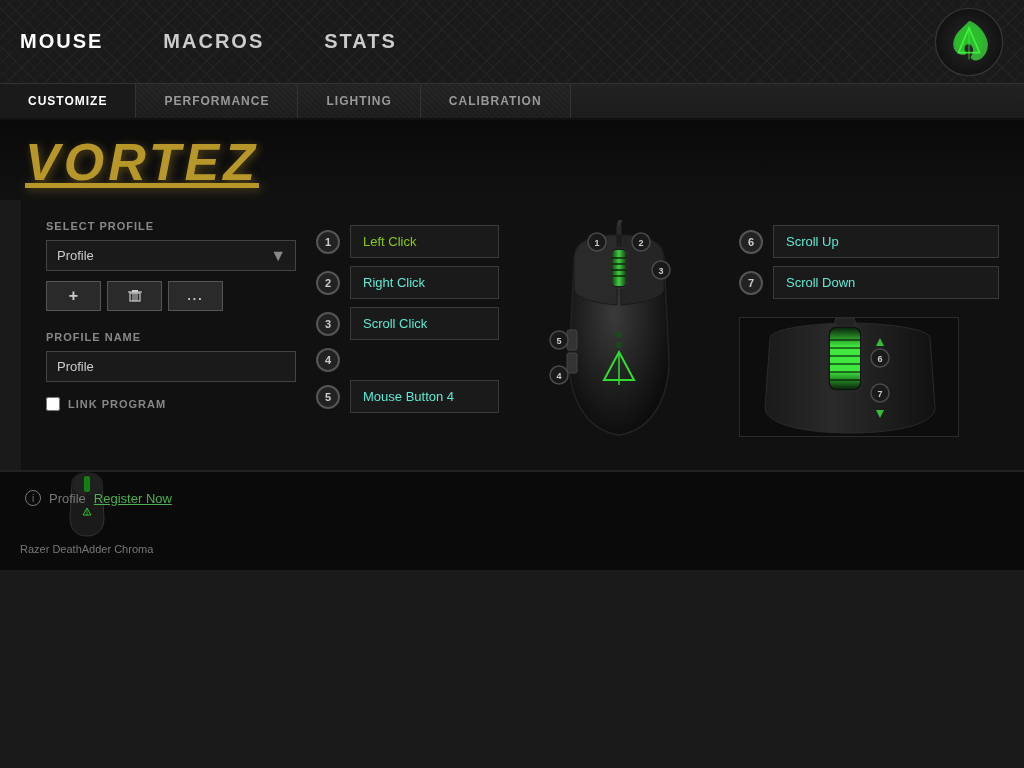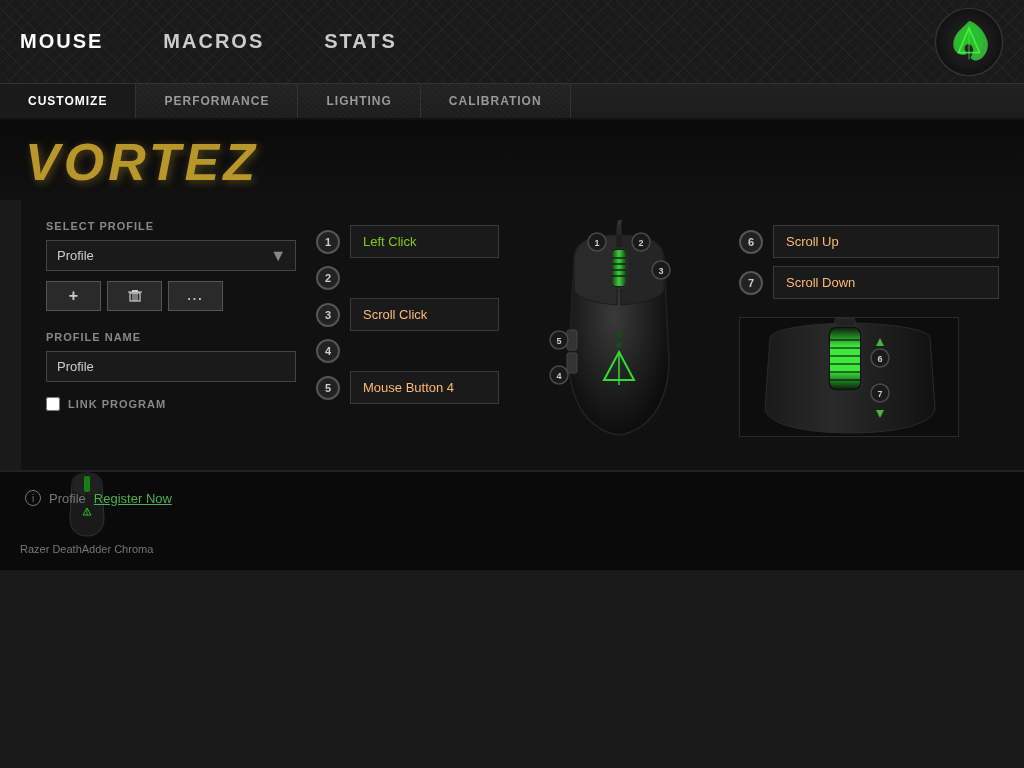--- a/index.html
+++ b/index.html
@@ -82,20 +82,21 @@
       background: linear-gradient(180deg, #0d0d0d 0%, #111 100%);
     }
     .brand-title h1 {
       font-size: 52px;
       font-weight: 900;
       color: #b8972a;
       letter-spacing: 4px;
       text-shadow: 2px 2px 8px rgba(184,151,42,0.4);
       font-style: italic;
       font-family: 'Arial Black', 'Arial', sans-serif;
+      text-decoration: underline;
     }
 
     
     .content-area {
       display: flex;
       flex: 1;
       padding: 20px 25px;
       gap: 20px;
       background: #111;
       margin-left: 21px;
@@ -220,21 +221,21 @@
       justify-content: center;
       font-size: 11px;
       font-weight: bold;
       color: #ccc;
       flex-shrink: 0;
     }
     .button-assignment {
       flex: 1;
       background: #1a1a1a;
       border: 1px solid #3a3a3a;
-      color: #fdba74;
+      color: #5eead4;
       padding: 8px 12px;
       font-size: 13px;
       cursor: pointer;
       text-align: left;
     }
     .button-assignment.disabled {
       color: #555;
     }
 
     
@@ -359,20 +360,21 @@
     </div>
   </div>
 
   <div class="center-panel">
     <div class="button-row">
       <div class="button-number">1</div>
       <button class="button-assignment disabled" style="color:#84cc16;">Left Click</button>
     </div>
     <div class="button-row">
       <div class="button-number">2</div>
+      <button class="button-assignment">Right Click</button>
     </div>
     <div class="button-row">
       <div class="button-number">3</div>
       <button class="button-assignment">Scroll Click</button>
     </div>
     <div class="button-row">
       <div class="button-number">4</div>
     </div>
     <div class="button-row">
       <div class="button-number">5</div>

